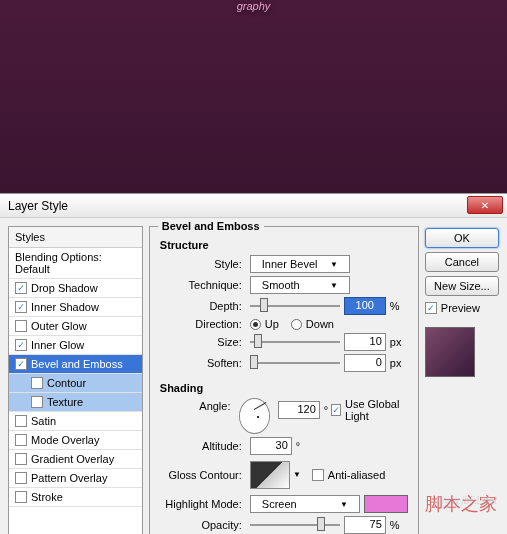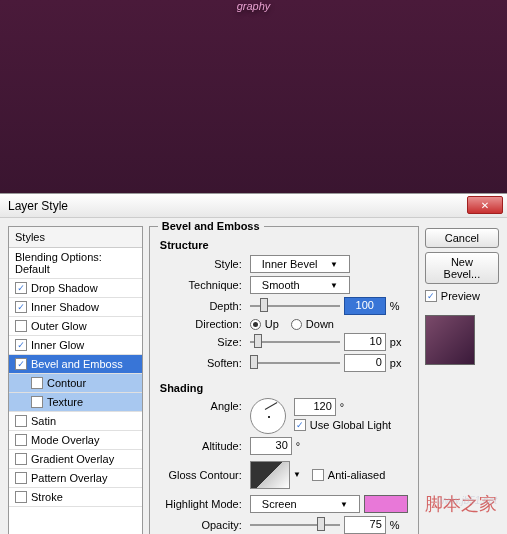--- a/index.html
+++ b/index.html
@@ -167,21 +167,21 @@
           </div>
         <div class="numbox">0</div>
         <span class="unit">px</span>
       </div>
 
       <div class="section-label" style="margin-top:10px">Shading</div>
 
       <div class="row" style="align-items:flex-start">
         <span class="label" style="padding-top:2px">Angle:</span>
         <div class="angle-ctrl"></div>
-        <div style="display:flex;flex-direction:column;gap:3px;margin-left:4px">
+        <div style="display:flex;gap:3px;margin-left:4px">
           <div style="display:flex;align-items:center;gap:4px">
             <div class="numbox">120</div>
             <span>°</span>
           </div>
           <div style="display:flex;align-items:center;gap:4px">
             <span class="cb">✓</span>
             <span>Use Global Light</span>
           </div>
         </div>
       </div>
@@ -214,22 +214,23 @@
               <div class="slider-thumb" style="left:75%"></div>
             </div>
           </div>
         <div class="numbox">75</div>
         <span class="unit">%</span>
       </div>
 
     </div>
 
     <div class="right-panel">
+      <div class="btn primary">OK</div>
       <div class="btn">Cancel</div>
-      <div class="btn">New Bevel...</div>
+      <div class="btn">New Size...</div>
       <div class="row" style="margin-top:2px">
         <span class="cb">✓</span>
         <span>Preview</span>
       </div>
       <div class="thumb-preview"></div>
     </div>
 
   </div>
 </div>
 

